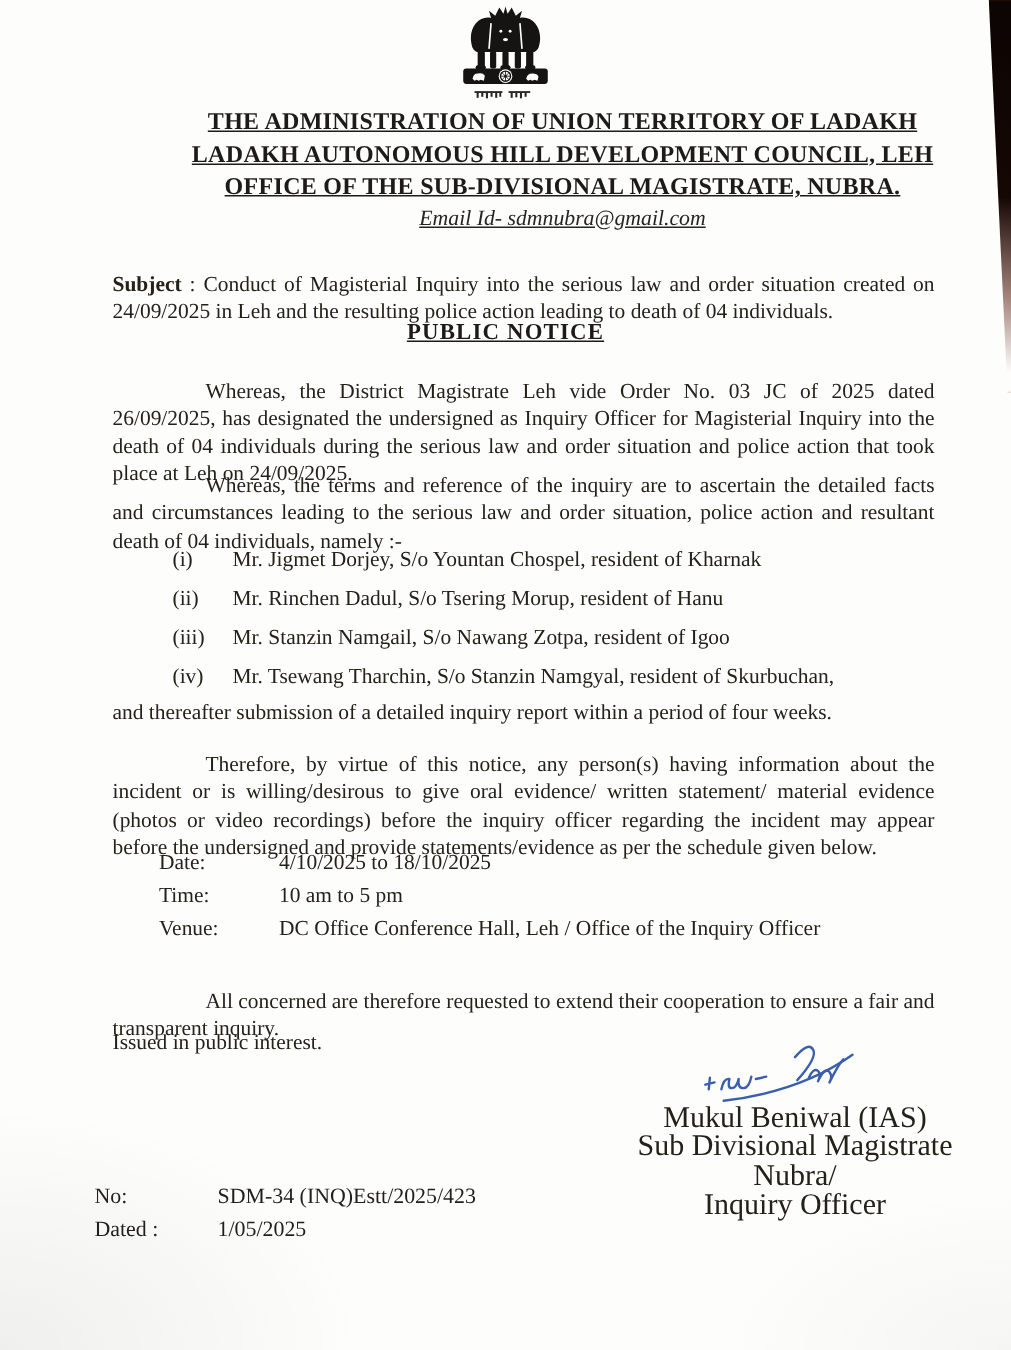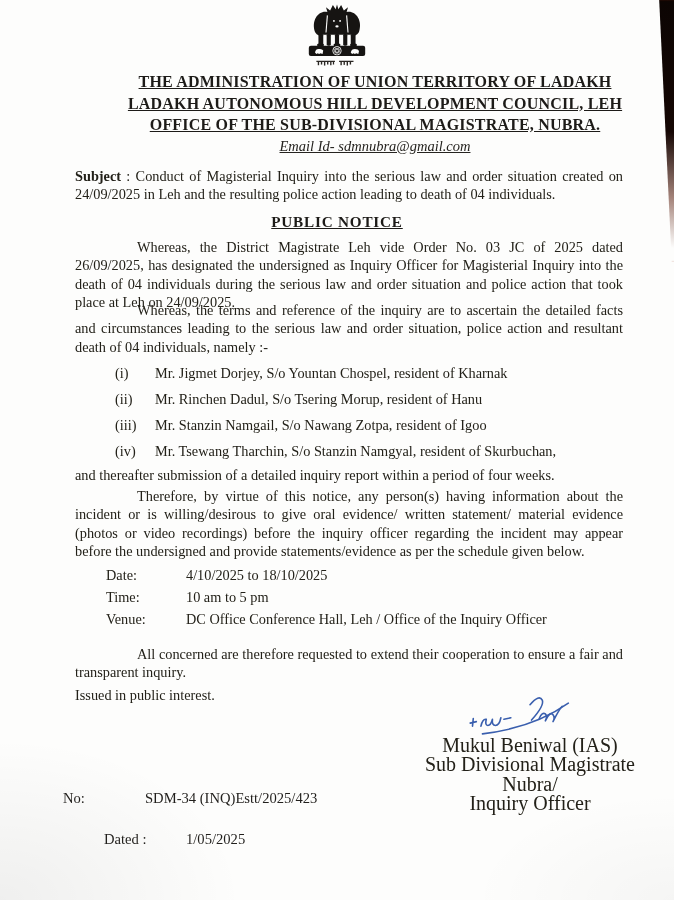--- a/index.html
+++ b/index.html
@@ -27,40 +27,40 @@
   .header{position:absolute;top:71px;left:0;width:100%;text-align:center;padding-left:38px;}
   .header .hline{
     font-weight:bold;font-size:16px;line-height:21.5px;letter-spacing:0.2px;
     text-decoration:underline;color:#1d1b18;
   }
   .header .email{
     font-weight:normal;font-style:italic;font-size:14.5px;line-height:20px;
     text-decoration:underline;color:#262420;
   }
   .block{position:absolute;left:75px;width:548px;font-size:14.3px;line-height:18.4px;color:#232119;}
-  .just{text-align:justify;}
+  .just{text-align:justify;margin-top:14px;}
   .indent{text-indent:62px;}
   p{margin:0;}
   .subject-label{font-weight:bold;}
   .notice-title{
     position:absolute;top:213px;left:0;width:100%;text-align:center;
     font-weight:bold;font-size:15.2px;letter-spacing:0.8px;text-decoration:underline;color:#1d1b18;
   }
   .list-row{display:flex;margin-bottom:7.5px;}
   .list-num{width:40px;flex:0 0 40px;padding-left:40px;}
   .list-text{flex:1;}
   .sched-row{display:flex;margin-bottom:3.2px;line-height:19px;margin-left:31px;}
   .sched-label{width:80px;flex:0 0 80px;}
   .sig-block{position:absolute;top:694px;left:402px;width:256px;text-align:center;}
   .sig-svg{display:block;margin:0 auto -4px auto;}
   .sig-text{font-size:20px;line-height:19.4px;color:#232119;}
   .footer-row{position:absolute;left:63px;font-size:14.6px;line-height:19px;display:flex;}
   .footer-label{width:82px;flex:0 0 82px;}
   .no-row{top:789px;}
-  .dated-row{top:830px;margin-left:41px;}
+  .dated-row{top:811px;}
 </style>
 </head>
 <body>
 
 <div class="paper">
 
   <div class="edge-shadow"></div>
 
   <div class="emblem">
     <svg width="84" height="66" viewBox="0 0 120 96">

